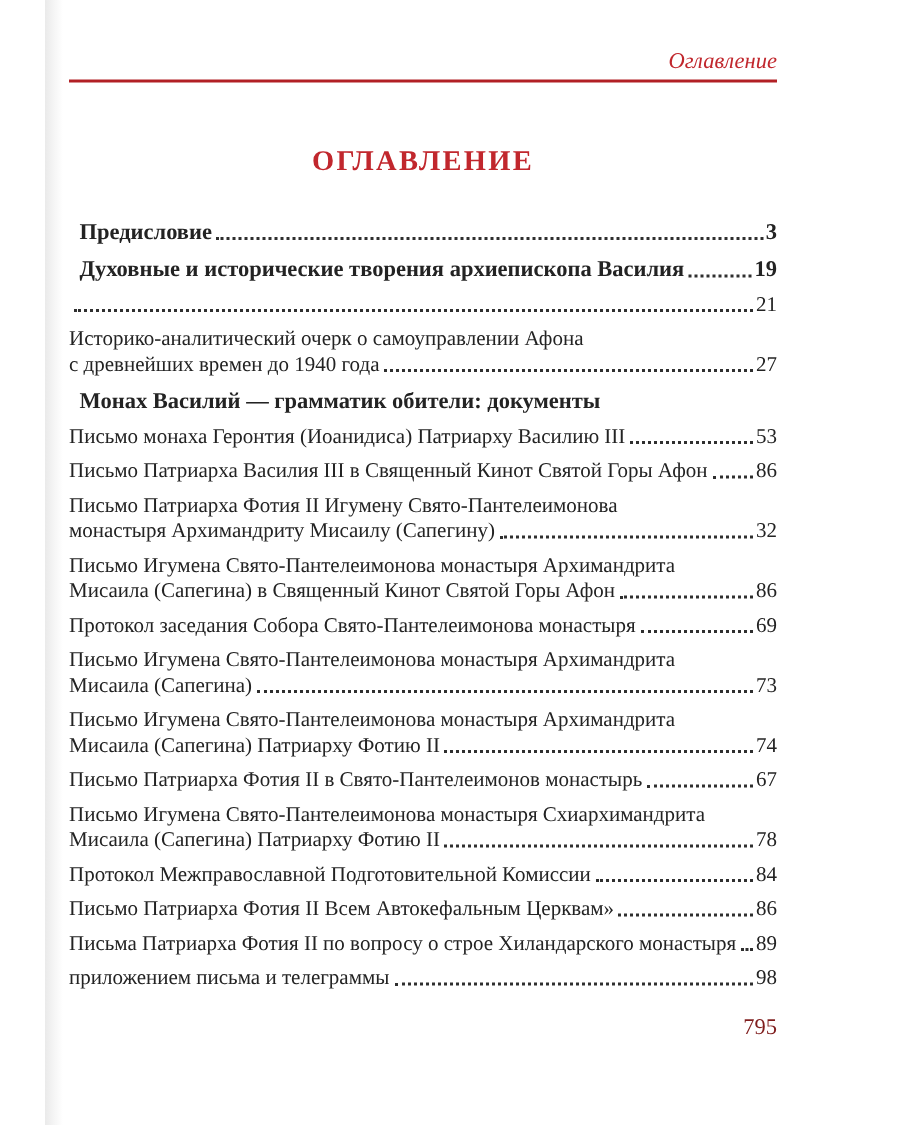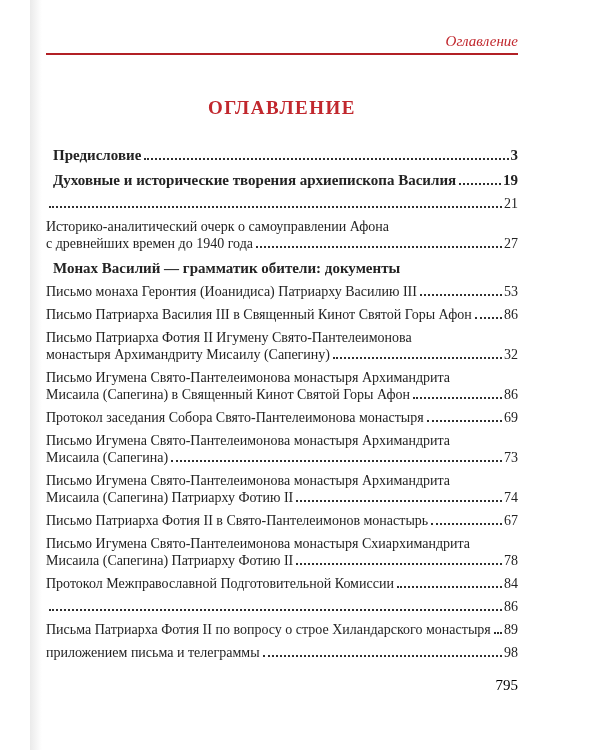--- a/index.html
+++ b/index.html
@@ -75,21 +75,21 @@
     min-width: 4px;
     border-bottom: 2px dotted #2f2f2f;
     margin: 0 2px 4px 3px;
   }
   .pg { white-space: nowrap; }
   .folio {
     margin-top: 16px;
     text-align: right;
     font-size: 15px;
     line-height: 17px;
-    color: #000000;
+    color: #7f1d1d;
   }
 </style>
 </head>
 <body>
 
 <div class="scan-edge"></div>
 
 <div class="page-inner">
   <div class="running-head">Оглавление</div>
   <div class="head-rule"></div>
@@ -198,20 +198,21 @@
       </div>
       <div class="entry item">
         <div class="last-line">
           <span class="txt">Протокол Межправославной Подготовительной Комиссии</span>
           <span class="leader"></span>
           <span class="pg">84</span>
         </div>
       </div>
       <div class="entry item">
         <div class="last-line">
+          <span class="txt">Письмо Патриарха Фотия II Всем Автокефальным Церквам»</span>
           <span class="leader"></span>
           <span class="pg">86</span>
         </div>
       </div>
       <div class="entry item">
         <div class="last-line">
           <span class="txt">Письма Патриарха Фотия II по вопросу о строе Хиландарского монастыря</span>
           <span class="leader"></span>
           <span class="pg">89</span>
         </div>

